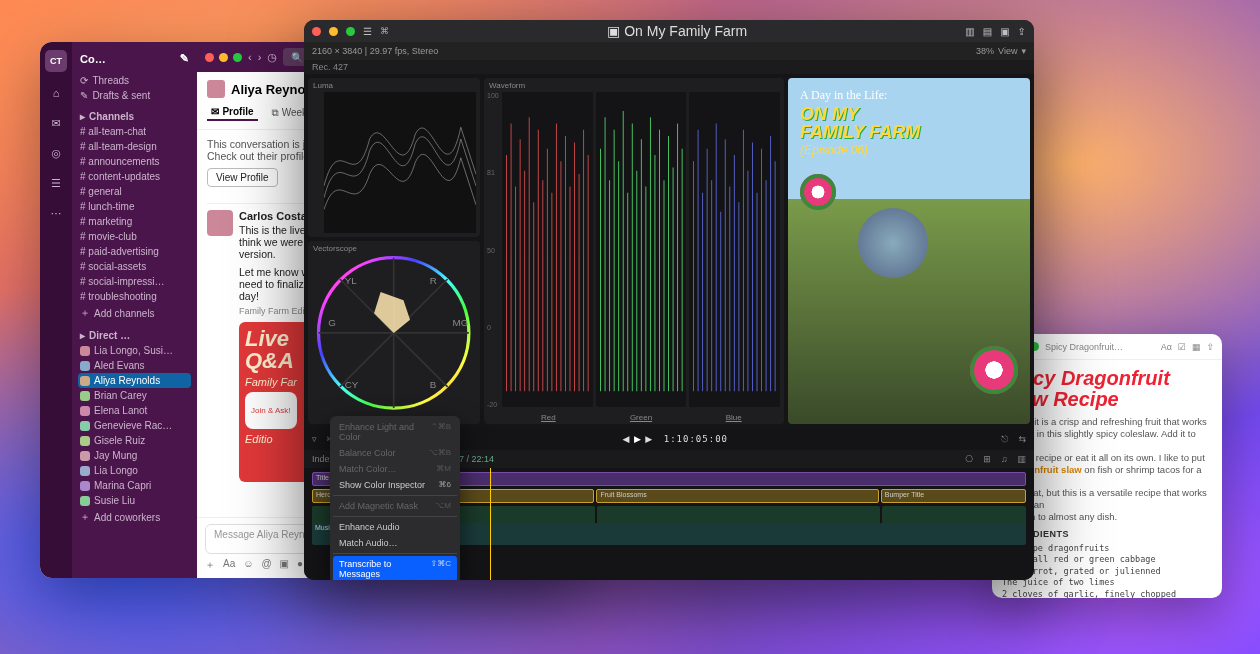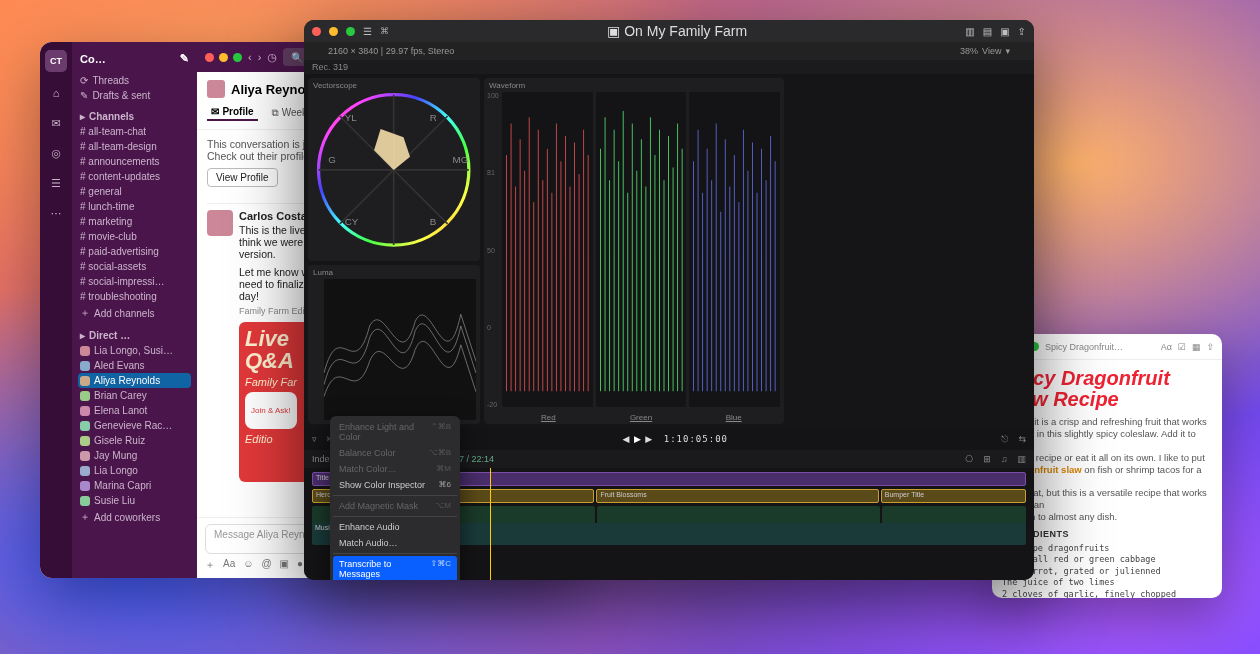--- a/index.html
+++ b/index.html
@@ -75,21 +75,21 @@
 .notes-body .mono { font-family: ui-monospace, Menlo, monospace; white-space:pre; font-size:8.5px; color:#444; margin-top:4px; line-height:1.35; }
 
 
 .fcp {
   position:absolute; left:304px; top:20px; width:730px; height:560px;
   background:#1b1b1d; border-radius:10px; box-shadow:0 25px 70px rgba(0,0,0,.55);
   color:#bfbfc3; font-size:10px; overflow:hidden; display:flex; flex-direction:column;
 }
 .fcp-titlebar { height:22px; background:#2a2a2c; display:flex; align-items:center; padding:0 8px; gap:8px; }
 .fcp-titlebar .title { flex:1; text-align:center; color:#ddd; font-size:14px; }
-.fcp-toolbar { height:18px; background:#222; display:flex; align-items:center; padding:0 24px; font-size:9px; gap:8px; color:#999;}
+.fcp-toolbar { height:18px; background:#222; display:flex; align-items:center; padding:0 8px; font-size:9px; gap:8px; color:#999;}
 .fcp-toolbar .right { margin-left:auto; display:flex; gap:4px; align-items:center;}
 .fcp-mid { flex:0 0 354px; display:grid; grid-template-columns: 172px 300px 1fr; gap:4px; padding:4px; background:#151517; }
 .panel { background:#1e1e20; border-radius:4px; position:relative; overflow:hidden; }
 .panel .lbl { position:absolute; top:3px; left:5px; font-size:8px; color:#888; }
 .scopes { display:flex; flex-direction:column; gap:4px; }
 .vectorscope { flex:1.15; display:flex; align-items:center; justify-content:center; }
 .vectorscope svg { width:95%; height:95%; }
 .luma { flex:1; }
 .luma .graph { position:absolute; inset:14px 4px 4px 16px; }
 .waveform { display:flex; flex-direction:column; }
@@ -289,24 +289,37 @@
     <span>▣</span>
     <span>⇪</span>
   </div>
   <div class="fcp-toolbar">
     <span>2160 × 3840 | 29.97 fps, Stereo</span>
     <div class="right">
       <span>38%</span>
       <span>View</span> ▾
     </div>
   </div>
-  <div style="padding:2px 8px; font-size:9px; color:#888;">Rec. 319</div>
+  <div style="padding:2px 8px; font-size:9px; color:#888;">Rec. 427</div>
 
   <div class="fcp-mid">
     <div class="scopes">
+      <div class="panel luma">
+        <span class="lbl">Luma</span>
+        <div class="graph">
+          <svg viewBox="0 0 100 60" preserveAspectRatio="none" width="100%" height="100%">
+            <rect width="100" height="60" fill="#111"></rect>
+            <g stroke="#eee" stroke-width=".3" opacity=".7">
+              <path d="M0 45 C10 20,20 50,30 25 C40 10,50 48,60 22 C70 8,80 50,90 20 L100 40" fill="none"></path>
+              <path d="M0 50 C10 30,20 55,30 35 C40 20,50 52,60 30 C70 15,80 55,90 28 L100 48" fill="none"></path>
+              <path d="M0 40 C10 15,20 45,30 20 C40 8,50 42,60 18 C70 5,80 45,90 15 L100 35" fill="none"></path>
+            </g>
+          </svg>
+        </div>
+      </div>
       <div class="panel vectorscope">
         <span class="lbl">Vectorscope</span>
         <svg viewBox="0 0 100 100">
           <circle cx="50" cy="50" r="46" fill="none" stroke="#333" stroke-width="1"></circle>
           <circle cx="50" cy="50" r="46" fill="none" stroke="url(#g)" stroke-width="2"></circle>
           <defs>
               <linearGradient id="g" x1="0" y1="0" x2="1" y2="1">
             <stop offset="0%" stop-color="#f44"></stop>
                 <stop offset="16%" stop-color="#f4f"></stop>
             <stop offset="33%" stop-color="#44f"></stop>
@@ -322,33 +335,20 @@
           <line x1="83" y1="17" x2="17" y2="83" stroke="#333"></line>
           <polygon points="50,50 38,38 42,25 56,30 60,42" fill="#ffe8b0" opacity=".85"></polygon>
           <text x="72" y="20" font-size="6" fill="#888">R</text>
           <text x="86" y="46" font-size="6" fill="#888">MG</text>
           <text x="72" y="84" font-size="6" fill="#888">B</text>
           <text x="20" y="84" font-size="6" fill="#888">CY</text>
           <text x="10" y="46" font-size="6" fill="#888">G</text>
           <text x="20" y="20" font-size="6" fill="#888">YL</text>
         </svg>
       </div>
-      <div class="panel luma">
-        <span class="lbl">Luma</span>
-        <div class="graph">
-          <svg viewBox="0 0 100 60" preserveAspectRatio="none" width="100%" height="100%">
-            <rect width="100" height="60" fill="#111"></rect>
-            <g stroke="#eee" stroke-width=".3" opacity=".7">
-              <path d="M0 45 C10 20,20 50,30 25 C40 10,50 48,60 22 C70 8,80 50,90 20 L100 40" fill="none"></path>
-              <path d="M0 50 C10 30,20 55,30 35 C40 20,50 52,60 30 C70 15,80 55,90 28 L100 48" fill="none"></path>
-              <path d="M0 40 C10 15,20 45,30 20 C40 8,50 42,60 18 C70 5,80 45,90 15 L100 35" fill="none"></path>
-            </g>
-          </svg>
-        </div>
-      </div>
     </div>
 
     <div class="panel waveform">
       <span class="lbl">Waveform</span>
       <div class="wf-yaxis">
         <span>100</span>
         <span>81</span>
         <span>50</span>
         <span>0</span>
         <span>-20</span>
@@ -376,20 +376,31 @@
             </svg>
           </div>
       </div>
       <div class="wflabels">
         <span>Red</span>
         <span>Green</span>
         <span>Blue</span>
       </div>
     </div>
 
+    <div class="panel preview">
+      <div class="overlay-title">
+        <div class="ot1">A Day in the Life:</div>
+        <div class="ot2" style="white-space:pre-line">ON MY
+FAMILY FARM</div>
+        <div class="ot3">(Episode 06)</div>
+      </div>
+      <div class="dragonfruit df1"></div>
+      <div class="person"></div>
+      <div class="dragonfruit df2"></div>
+    </div>
   </div>
 
   <div class="fcp-bot">
     <div class="fcp-controls">
       <span>▿</span>
       <span>✂</span>
       <span>⌕</span>
       <div class="center">
         <span>◀</span>
         <span style="color:#fff">▶</span>

